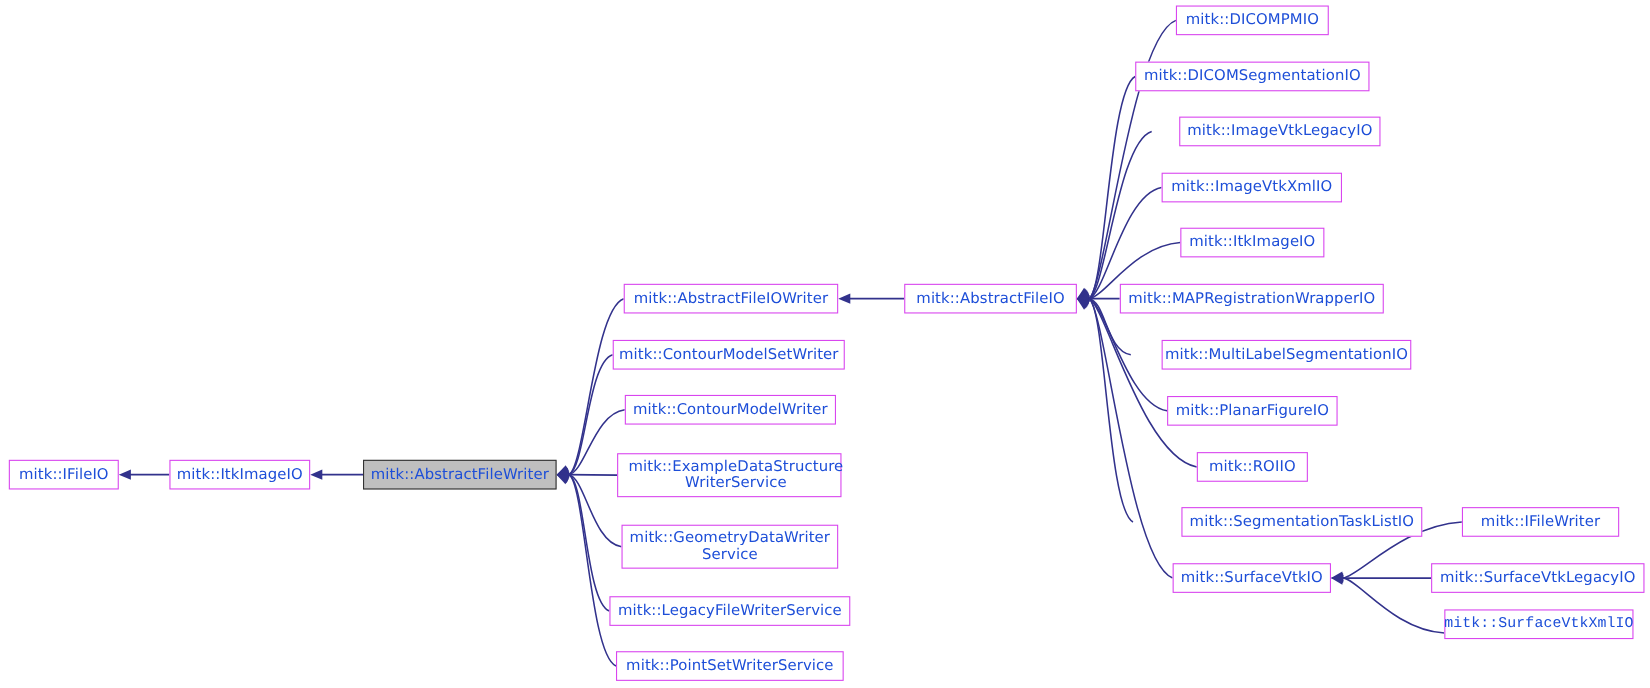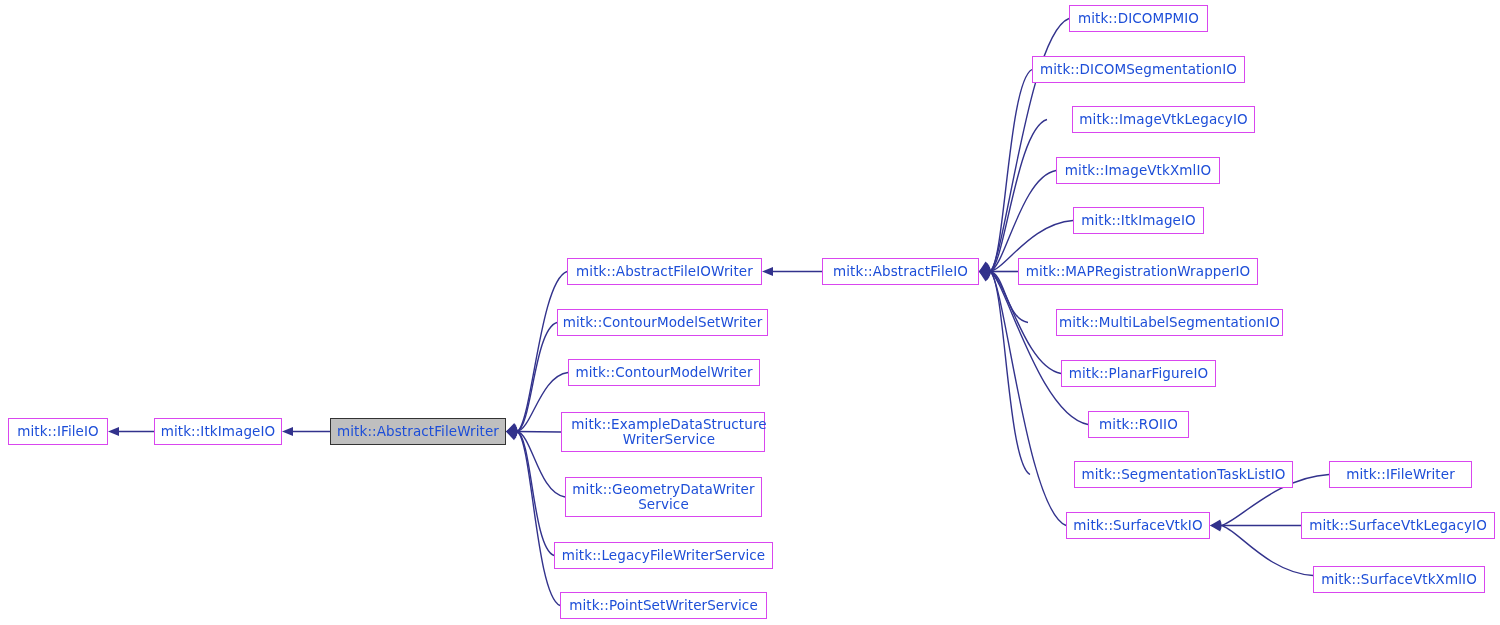--- a/index.html
+++ b/index.html
@@ -166,15 +166,15 @@
       <div class="node" style="left: 1056px; top: 157px; width: 164px; height: 27px;">mitk::ImageVtkXmlIO</div>
       <div class="node" style="left: 1073px; top: 207px; width: 131px; height: 27px;">mitk::ItkImageIO</div>
       <div class="node" style="left: 1018px; top: 258px; width: 240px; height: 27px;">mitk::MAPRegistrationWrapperIO</div>
       <div class="node" style="left: 1028px; top: 309px; width: 227px; height: 27px; margin-left: 28px;">mitk::MultiLabelSegmentationIO</div>
       <div class="node" style="left: 1061px; top: 360px; width: 155px; height: 27px;">mitk::PlanarFigureIO</div>
       <div class="node" style="left: 1088px; top: 411px; width: 101px; height: 27px;">mitk::ROIIO</div>
       <div class="node" style="left: 1030px; top: 461px; width: 219px; height: 27px; margin-left: 44px;">mitk::SegmentationTaskListIO</div>
       <div class="node" style="left: 1066px; top: 512px; width: 144px; height: 27px;">mitk::SurfaceVtkIO</div>
       <div class="node" style="left: 1329px; top: 461px; width: 143px; height: 27px;">mitk::IFileWriter</div>
       <div class="node" style="left: 1301px; top: 512px; width: 194px; height: 27px;">mitk::SurfaceVtkLegacyIO</div>
-      <div class="node" style="left: 1313px; top: 566px; width: 172px; height: 27px;">mitk::SurfaceVtkXmlIO</div>
+      <div class="node" style="left: 1313px; top: 554px; width: 172px; height: 27px; font-family: Liberation Mono, monospace;">mitk::SurfaceVtkXmlIO</div>
     </div>
 </div>
 
 </body></html>

